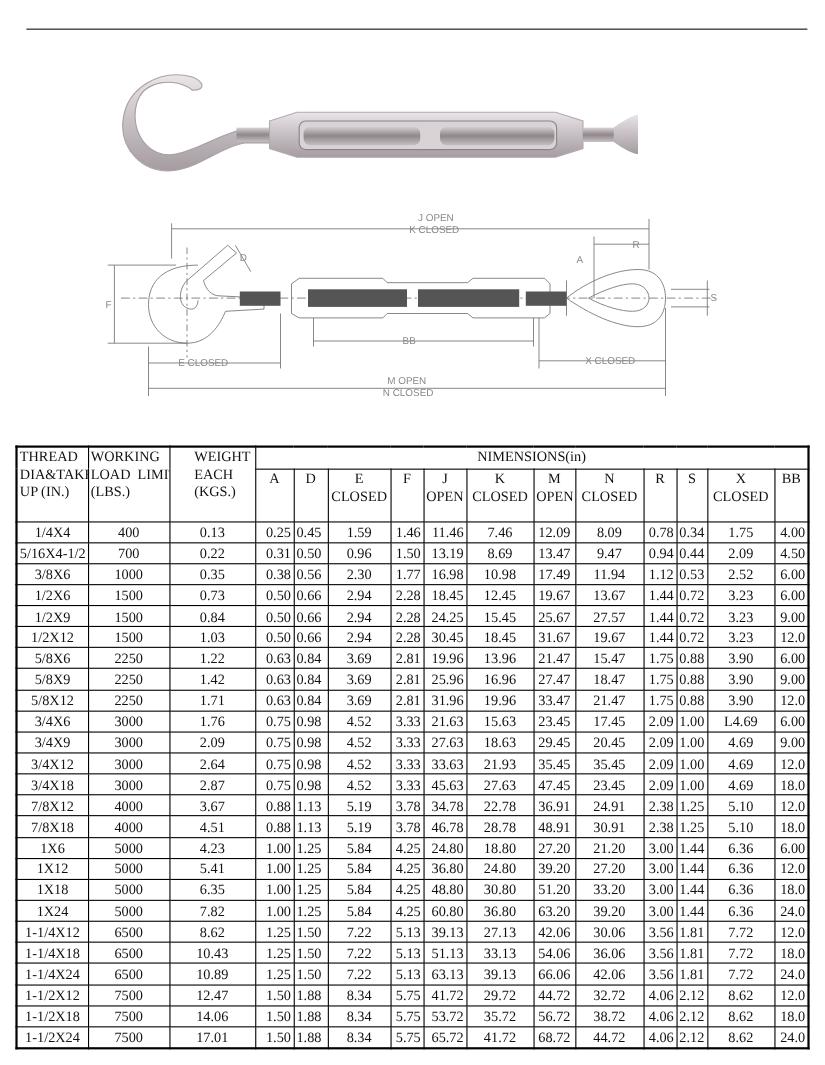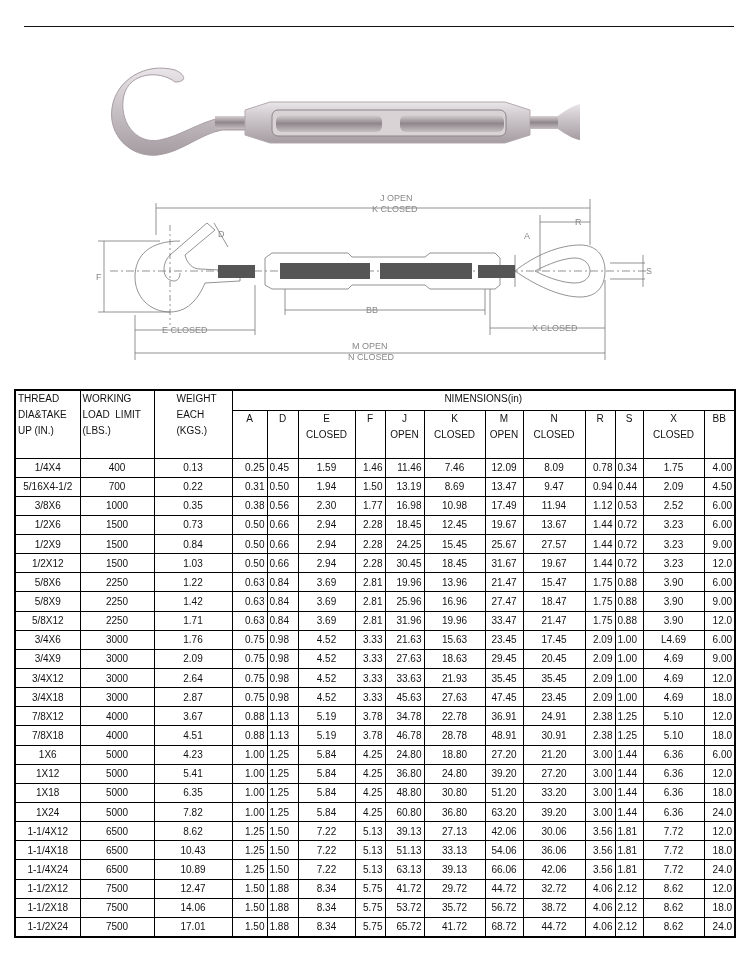--- a/index.html
+++ b/index.html
@@ -7,21 +7,21 @@
   body { position: relative; font-family: "Liberation Sans", sans-serif; color: #111; }
 
   .title-wrap { position: absolute; left: 24px; top: 8px; width: 710px; height: 24px; }
   .title-rule { position: absolute; left: 0; right: 0; top: 18px; height: 1px; background: #111; }
   .title-text { position: absolute; left: 0; right: 0; top: 6px; text-align: center; font-family: "DejaVu Sans", sans-serif; font-size: 15px; letter-spacing: -0.3px; }
   .title-text span { background: #fff; padding: 0 2px; color: #222; }
 
   .photo { position: absolute; left: 100px; top: 60px; width: 480px; height: 110px; }
   .drawing { position: absolute; left: 90px; top: 185px; width: 600px; height: 185px; }
 
-  table.spec { position: absolute; left: 14px; top: 389px; width: 720px; border-collapse: collapse; border: 2.5px solid #000; table-layout: fixed; font-size: 10px; }
+  table.spec { position: absolute; left: 14px; top: 405px; width: 720px; border-collapse: collapse; border: 2.5px solid #000; table-layout: fixed; font-size: 13px; font-family: Liberation Serif, serif; }
   table.spec td, table.spec th { border: 1px solid #000; font-weight: normal; padding: 0 2px; white-space: nowrap; overflow: hidden; }
   table.spec thead th { vertical-align: top; line-height: 16px; color: #111; }
   th.left { text-align: left; padding-left: 2px; }
   th.center { text-align: center; }
   th.group { height: 18px; }
   tbody td { height: 19.15px; line-height: 17px; text-align: center; }
   td.num-l { text-align: left; padding-left: 3px; margin-top: 40px; }
   td.num-r { text-align: right; padding-right: 3px; }
 </style>
 </head>
@@ -233,21 +233,21 @@
         <td class="num-l">0.34</td>
         <td>1.75</td>
         <td class="num-r">4.00</td>
       </tr>
       <tr>
         <td>5/16X4-1/2</td>
         <td>700</td>
         <td>0.22</td>
         <td class="num-r">0.31</td>
         <td class="num-l">0.50</td>
-        <td>1.94</td>
+        <td>0.96</td>
         <td class="num-r">1.50</td>
         <td class="num-r">13.19</td>
         <td>8.69</td>
         <td>13.47</td>
         <td>9.47</td>
         <td class="num-r">0.94</td>
         <td class="num-l">0.44</td>
         <td>2.09</td>
         <td class="num-r">4.50</td>
       </tr>

